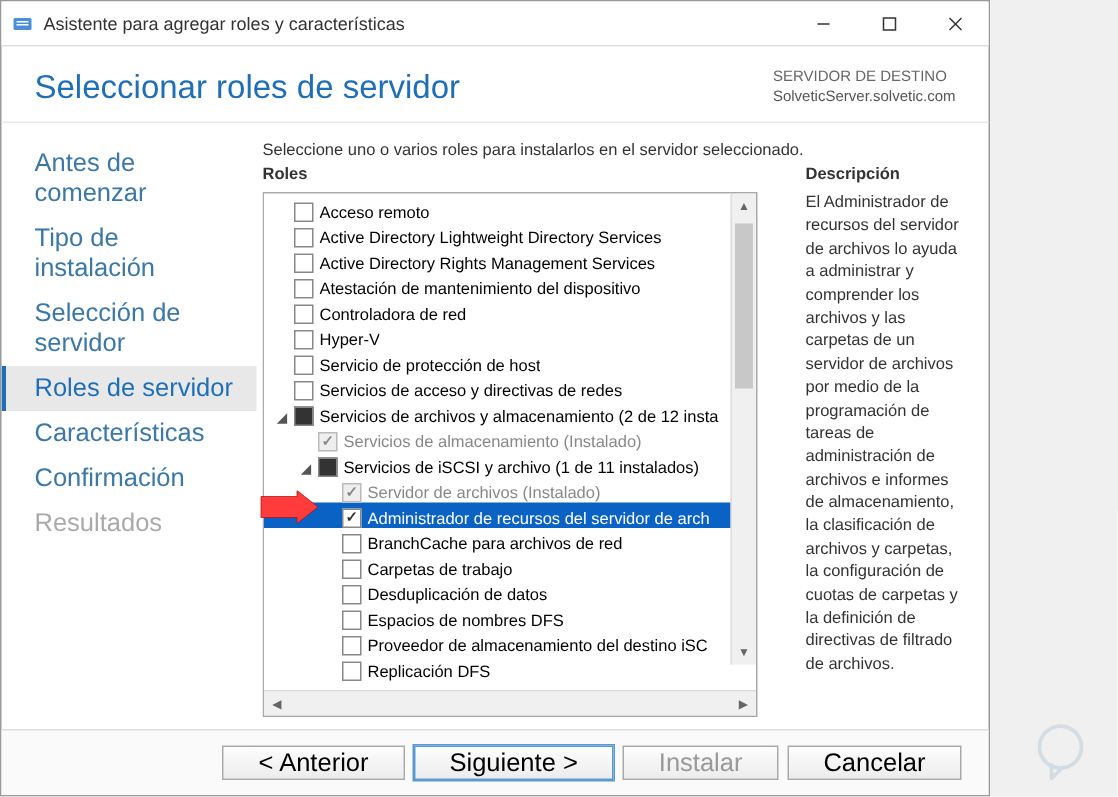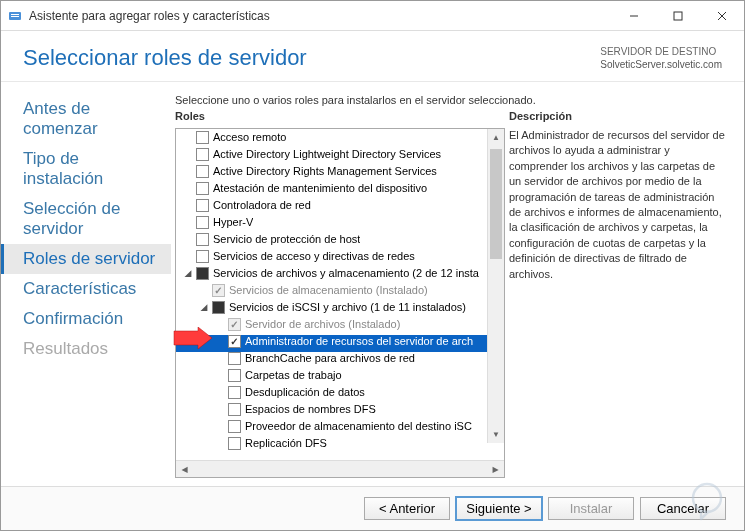--- a/index.html
+++ b/index.html
@@ -6,21 +6,21 @@
     body {
       font-family: "Segoe UI", Tahoma, sans-serif;
       font-size: 11px;
       background: #f0f0f0;
       width: 745px;
       height: 531px;
       overflow: hidden;
       position: relative;
     }
     .window {
-      width: 745px;
+      width: 660px;
       height: 531px;
       background: #fff;
       border: 1px solid #999;
       display: flex;
       flex-direction: column;
     }
     .titlebar {
       height: 30px;
       display: flex;
       align-items: center;
@@ -96,21 +96,21 @@
       overflow: hidden;
     }
     .instruction {
       font-size: 11px;
       color: #333;
       margin-bottom: 4px;
     }
     .columns {
       flex: 1;
       display: flex;
-      gap: 4px;
+      gap: 32px;
       overflow: hidden;
     }
     .roles-col {
       width: 330px;
       display: flex;
       flex-direction: column;
     }
     .desc-col {
       flex: 1;
       display: flex;
@@ -134,21 +134,21 @@
     .tree-scroll {
       flex: 1;
       overflow: hidden;
       position: relative;
     }
     .tree {
       padding: 2px 0;
     }
     .tree-row {
       display: flex;
-      align-items: flex-start;
+      align-items: flex-end;
       height: 17px;
       font-size: 11px;
       white-space: nowrap;
       padding-right: 4px;
     }
     .indent0 { padding-left: 6px; }
     .indent1 { padding-left: 22px; }
     .indent2 { padding-left: 38px; }
     .expander {
       width: 12px;
@@ -257,23 +257,23 @@
       display: flex;
       justify-content: flex-end;
       gap: 6px;
       background: #fafafa;
     }
     .btn {
       min-width: 86px;
       height: 23px;
       border: 1px solid #aaa;
       background: linear-gradient(#fdfdfd, #ececec);
-      font-size: 13px;
-      cursor: pointer;
-      padding: 0 8px;
+      font-size: 17px;
+      cursor: pointer;
+      padding: 0 23px;
     }
     .btn:disabled { color: #999; cursor: default; }
     .btn.primary { border-color: #5a9ad4; outline: 1px solid #5a9ad4; }
     .speech-bubble {
       position: absolute;
       right: 18px;
       bottom: 10px;
       width: 40px;
       height: 40px;
       opacity: 0.5;

